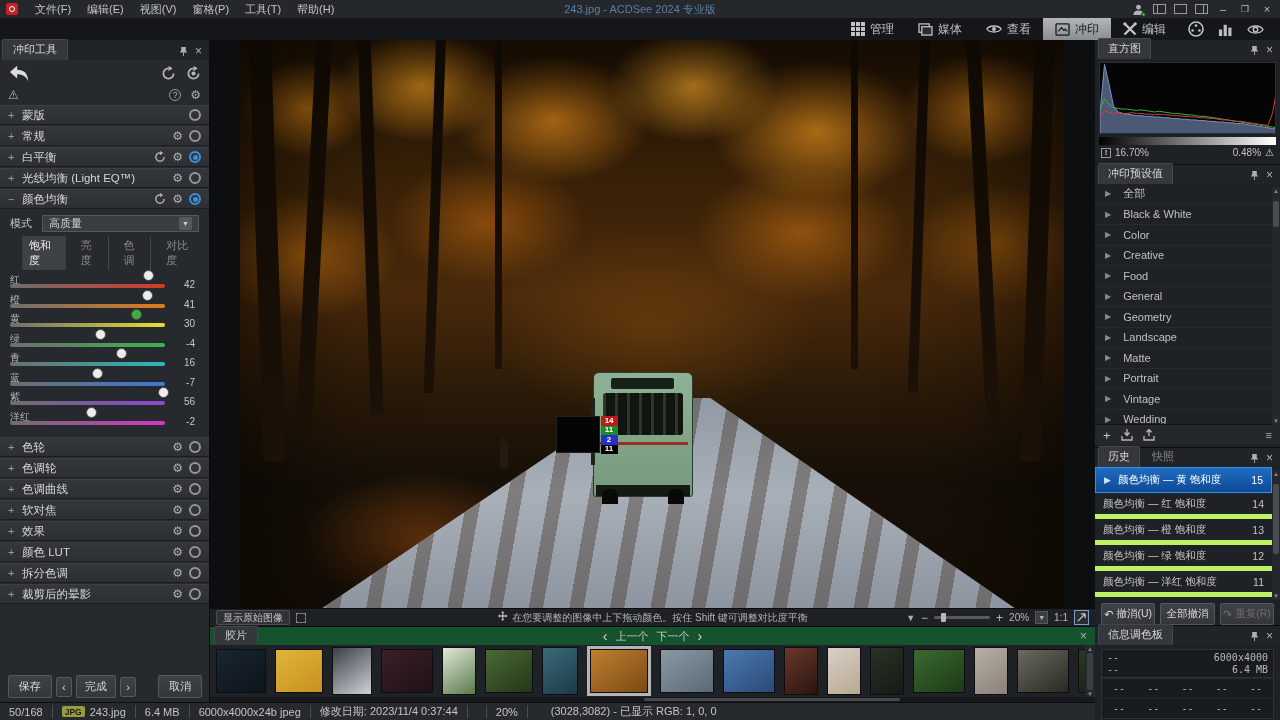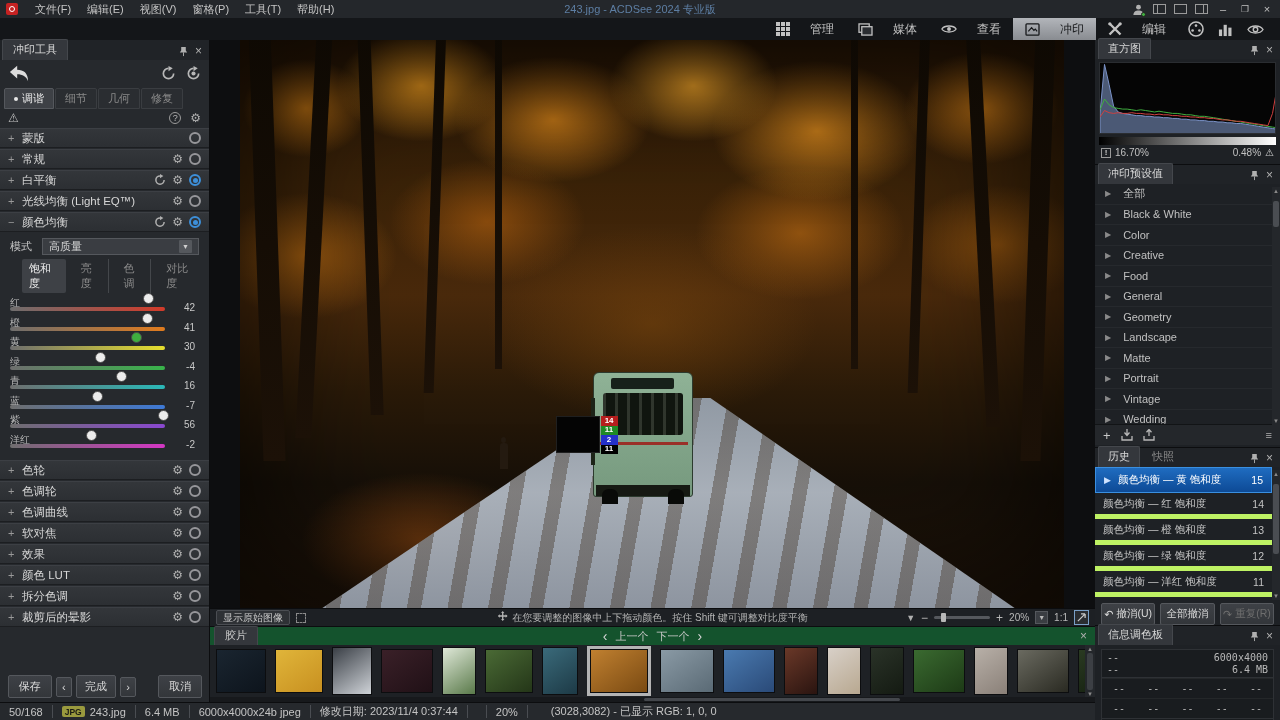--- a/index.html
+++ b/index.html
@@ -21,21 +21,21 @@
   .user-dot{position:absolute;right:-1px;bottom:-1px;width:5px;height:5px;border-radius:50%;background:#3fae3f;border:1px solid #222;}
   .lay-ic{width:13px;height:10px;border:1px solid #9a9a9a;position:relative;}
   .lay-ic.l2::after{content:"";position:absolute;left:3px;top:0;bottom:0;width:0;border-left:1px solid #9a9a9a;}
   .lay-ic.l3::after{content:"";position:absolute;right:3px;top:0;bottom:0;width:0;border-left:1px solid #9a9a9a;}
   .wc{width:14px;text-align:center;color:#c0c0c0;font-size:11px;line-height:12px;}
   .wc.max{font-size:9px;}
 
   
   .modebar{position:absolute;left:0;top:18px;width:1280px;height:22px;background:#141619;
            display:flex;align-items:stretch;justify-content:flex-end;padding-right:6px;}
-  .mode-tab{display:flex;align-items:center;gap:20px;padding:0 12px;color:#c2c2c2;font-size:12px;}
+  .mode-tab{display:flex;align-items:center;gap:5px;padding:0 12px;color:#c2c2c2;font-size:12px;}
   .mode-tab .mi{display:flex;}
   .mode-tab.active{background:linear-gradient(#b2b5ba,#898c91);color:#16181a;}
   .mode-extra{display:flex;align-items:center;gap:14px;padding:0 10px;}
 
   
   .left-panel{position:absolute;left:0;top:40px;width:210px;height:662px;background:#26292d;border-right:1px solid #0c0d0f;}
   .lp-head{height:20px;background:#202327;display:flex;align-items:flex-end;}
   .lp-tab{background:#34373c;color:#d8d8d8;padding:2px 10px 3px;font-size:11px;border:1px solid #44474c;border-bottom:none;border-radius:2px 2px 0 0;margin-left:2px;}
   .head-icons{margin-left:auto;display:flex;align-items:center;gap:7px;padding:0 7px 3px 0;}
   .lp-toolbar{height:26px;display:flex;align-items:center;padding:0 8px;}
@@ -341,35 +341,20 @@
           </span>
         <span class="icon-svg">
             <svg width="15" height="15" viewBox="0 0 16 16">
               <path d="M13.5 8 A5.5 5.5 0 1 1 8 2.5" fill="none" stroke="#b8b8b8" stroke-width="1.8"></path>
               <circle cx="8" cy="8" r="2.2" fill="#b8b8b8"></circle>
               <path d="M8 0 L12.5 2.5 L8 5.5 Z" fill="#b8b8b8"></path>
             </svg>
           </span>
       </span>
     </div>
-    <div class="lp-tabs" id="lp-tabs">
-        <span class="t active">
-          <span class="moddot"></span>
-          <span>调谐</span>
-        </span>
-        <span class="t">
-          <span>细节</span>
-        </span>
-        <span class="t">
-          <span>几何</span>
-        </span>
-        <span class="t">
-          <span>修复</span>
-        </span>
-      </div>
     <div class="warn-row">
       <span class="warn">⚠</span>
       <span class="right">
         <span class="qmark">?</span>
         <span class="gear">⚙</span>
       </span>
     </div>
 
     <div id="sections-top">
         <div class="sec">

